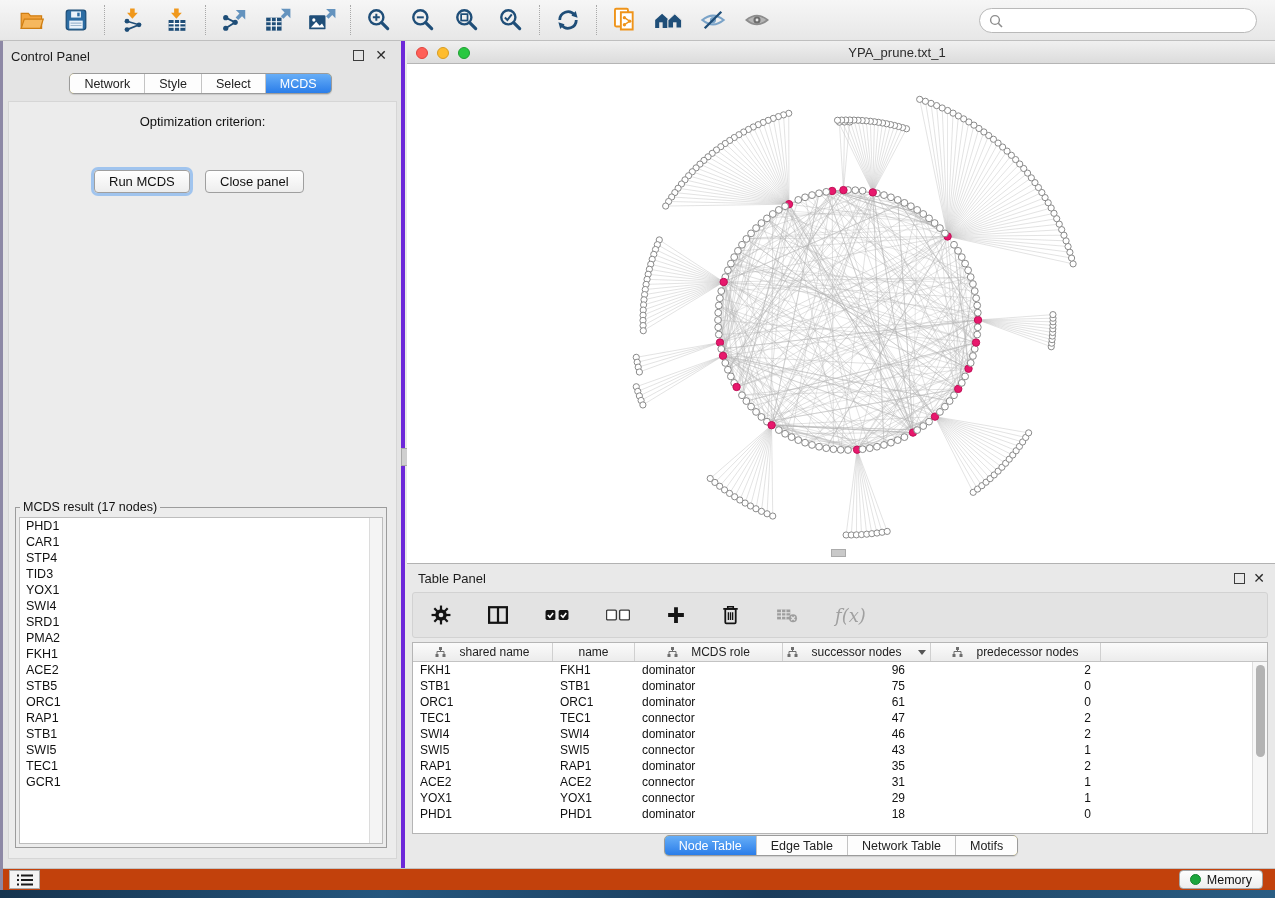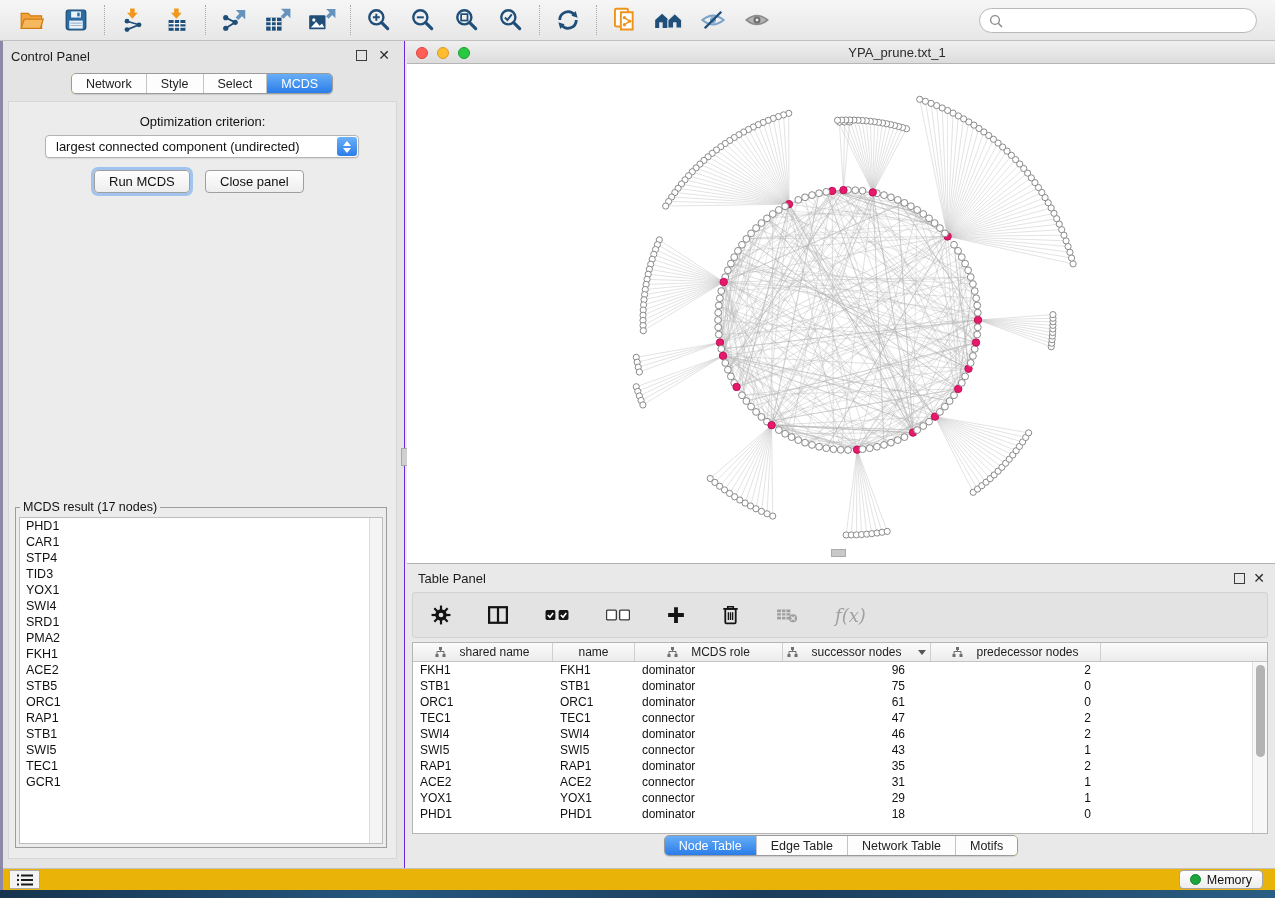--- a/index.html
+++ b/index.html
@@ -11,21 +11,21 @@
     background:linear-gradient(#f6f6f6,#e7e7e7); border-bottom:1px solid #bfbfbf;
     display:flex; align-items:center; padding-left:10px; }
   .tb-btn { width:30px; height:30px; display:flex; align-items:center; justify-content:center; margin:0 7px; cursor:default; }
   .tb-sep { width:1px; height:30px; margin:0 6px; border-left:1px dotted #a9a9a9; }
   #search-wrap { position:absolute; right:18px; top:8px; width:278px; height:25px;
     background:#fff; border:1px solid #b9b9b9; border-radius:13px; display:flex; align-items:center; padding-left:9px; }
   #search-wrap input { border:none; outline:none; flex:1; font-size:13px; background:transparent; margin-left:6px; }
 
   
   #control-panel { position:absolute; left:0; top:41px; width:405px; height:827px;
-    background:#e4e4e4; border-right:1px solid #6d28d9; }
+    background:#e4e4e4; border-right:4px solid #6d28d9; }
   #cp-header { position:absolute; left:0; top:0; width:100%; height:30px; }
   #cp-title { position:absolute; left:11px; top:8px; font-size:13px; color:#1c1c1c; }
   .panel-float { position:absolute; width:11px; height:11px; border:1.5px solid #3c3c3c; top:9px; }
   .panel-close { position:absolute; top:6px; font-size:14px; font-weight:bold; color:#2a2a2a; }
   #cp-float { right:37px; } #cp-close { right:14px; }
   #cp-tabs { position:absolute; left:0; top:32px; width:100%; display:flex; justify-content:center; }
   .seg { display:inline-flex; border:1px solid #9b9b9b; border-radius:5px; overflow:hidden; background:#fde047; height:21px;
     box-shadow:0 1px 1px rgba(0,0,0,.12); }
   .seg .seg-btn { border:none; background:#fdfdfd; padding:0 14px; font-size:12.5px; color:#222;
     border-left:1px solid #c4c4c4; display:flex; align-items:center; cursor:default; }
@@ -87,21 +87,21 @@
   #nt-body { position:absolute; left:0; top:19px; right:15px; bottom:0; overflow:hidden; }
   .nt-row { display:flex; height:16px; align-items:center; }
   .nt-cell { font-size:12px; color:#111; overflow:hidden; white-space:nowrap; }
   .cell-left { padding-left:7px; text-align:left; }
   .cell-num { text-align:right; }
   #nt-scrollbar { position:absolute; right:0; top:19px; width:15px; bottom:0; background:#f7f7f7; border-left:1px solid #ddd; }
   #nt-thumb { position:absolute; left:2.5px; top:3px; width:9px; height:92px; background:#b3b3b3; border-radius:5px; }
   #tp-tabs { position:absolute; left:0; top:271px; width:100%; display:flex; justify-content:center; }
 
   
-  #status-bar { position:absolute; left:0; top:868px; width:1275px; height:22px; background:#eab308; border-top:1px solid #c2c2c2; }
+  #status-bar { position:absolute; left:0; top:868px; width:1275px; height:22px; background:#c2410c; border-top:1px solid #c2c2c2; }
   #list-btn { position:absolute; left:9px; top:1px; width:31px; height:19px; background:#f4f4f4; border:1px solid #ababab;
     display:flex; align-items:center; justify-content:center; }
   #memory-btn { position:absolute; right:12px; top:1px; height:19px; background:linear-gradient(#fefefe,#ededed);
     border:1px solid #a5a5a5; border-radius:4px; display:flex; align-items:center; gap:6px; padding:0 10px; font-size:12.5px; color:#111; }
   #memory-dot { width:11px; height:11px; border-radius:50%; background:#1ca53c; border:1px solid #14832e; }
 
   
   #desktop-strip { position:absolute; left:0; top:890px; width:1275px; height:8px;
     background:linear-gradient(90deg,#16344f,#25567e 30%,#1b3c5b 60%,#2a5d83); }
   #left-edge { position:absolute; left:0; top:41px; width:3px; height:849px; background:#8d88a5; }
@@ -256,27 +256,20 @@
   <div id="cp-tabs">
     <div class="seg">
       <div class="seg-btn">Network</div>
       <div class="seg-btn">Style</div>
       <div class="seg-btn">Select</div>
       <div class="seg-btn active">MCDS</div>
     </div>
   </div>
   <div id="cp-content">
     <div id="opt-label">Optimization criterion:</div>
-    <div id="criterion-select">
-      <span>largest connected component (undirected)</span>
-      <span id="criterion-stepper">
-          <span class="tri-up"></span>
-          <span class="tri-down"></span>
-        </span>
-    </div>
     <button class="cp-btn" id="run-btn">Run MCDS</button>
     <button class="cp-btn" id="close-panel-btn">Close panel</button>
     <fieldset id="mcds-group">
       <legend id="mcds-legend">MCDS result (17 nodes)</legend>
       <div style="position:relative; width:100%; height:100%;">
         <div id="mcds-list">
           <div class="mcds-item">PHD1</div>
             <div class="mcds-item">CAR1</div>
             <div class="mcds-item">STP4</div>
             <div class="mcds-item">TID3</div>

